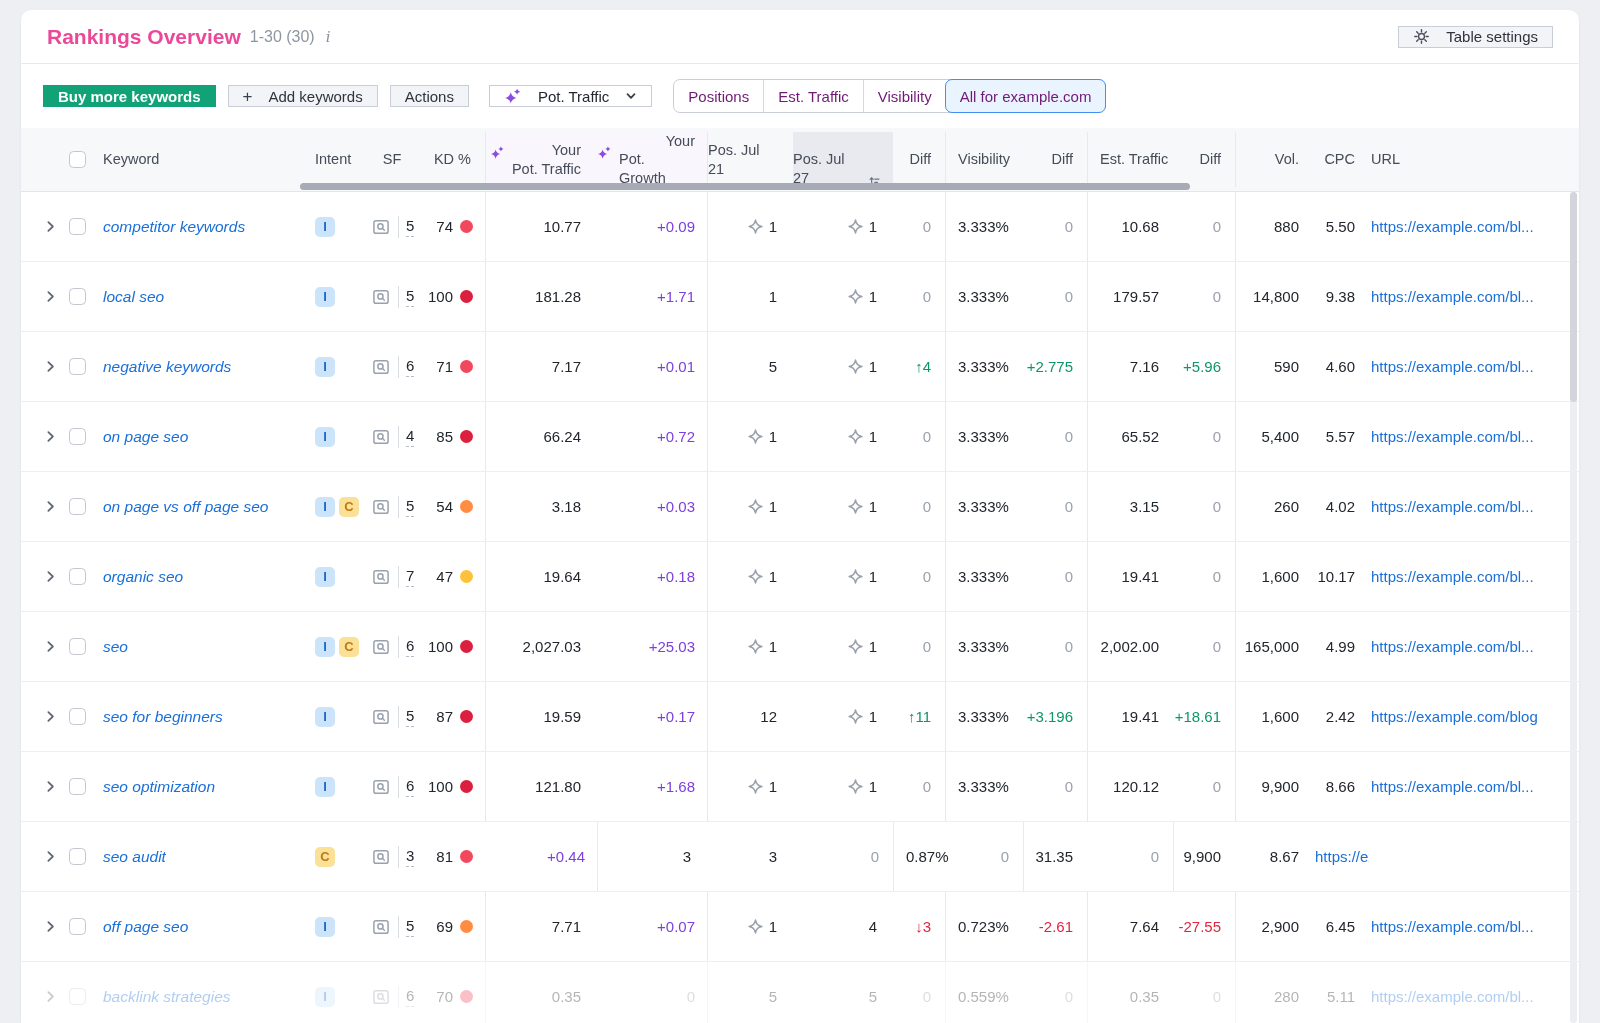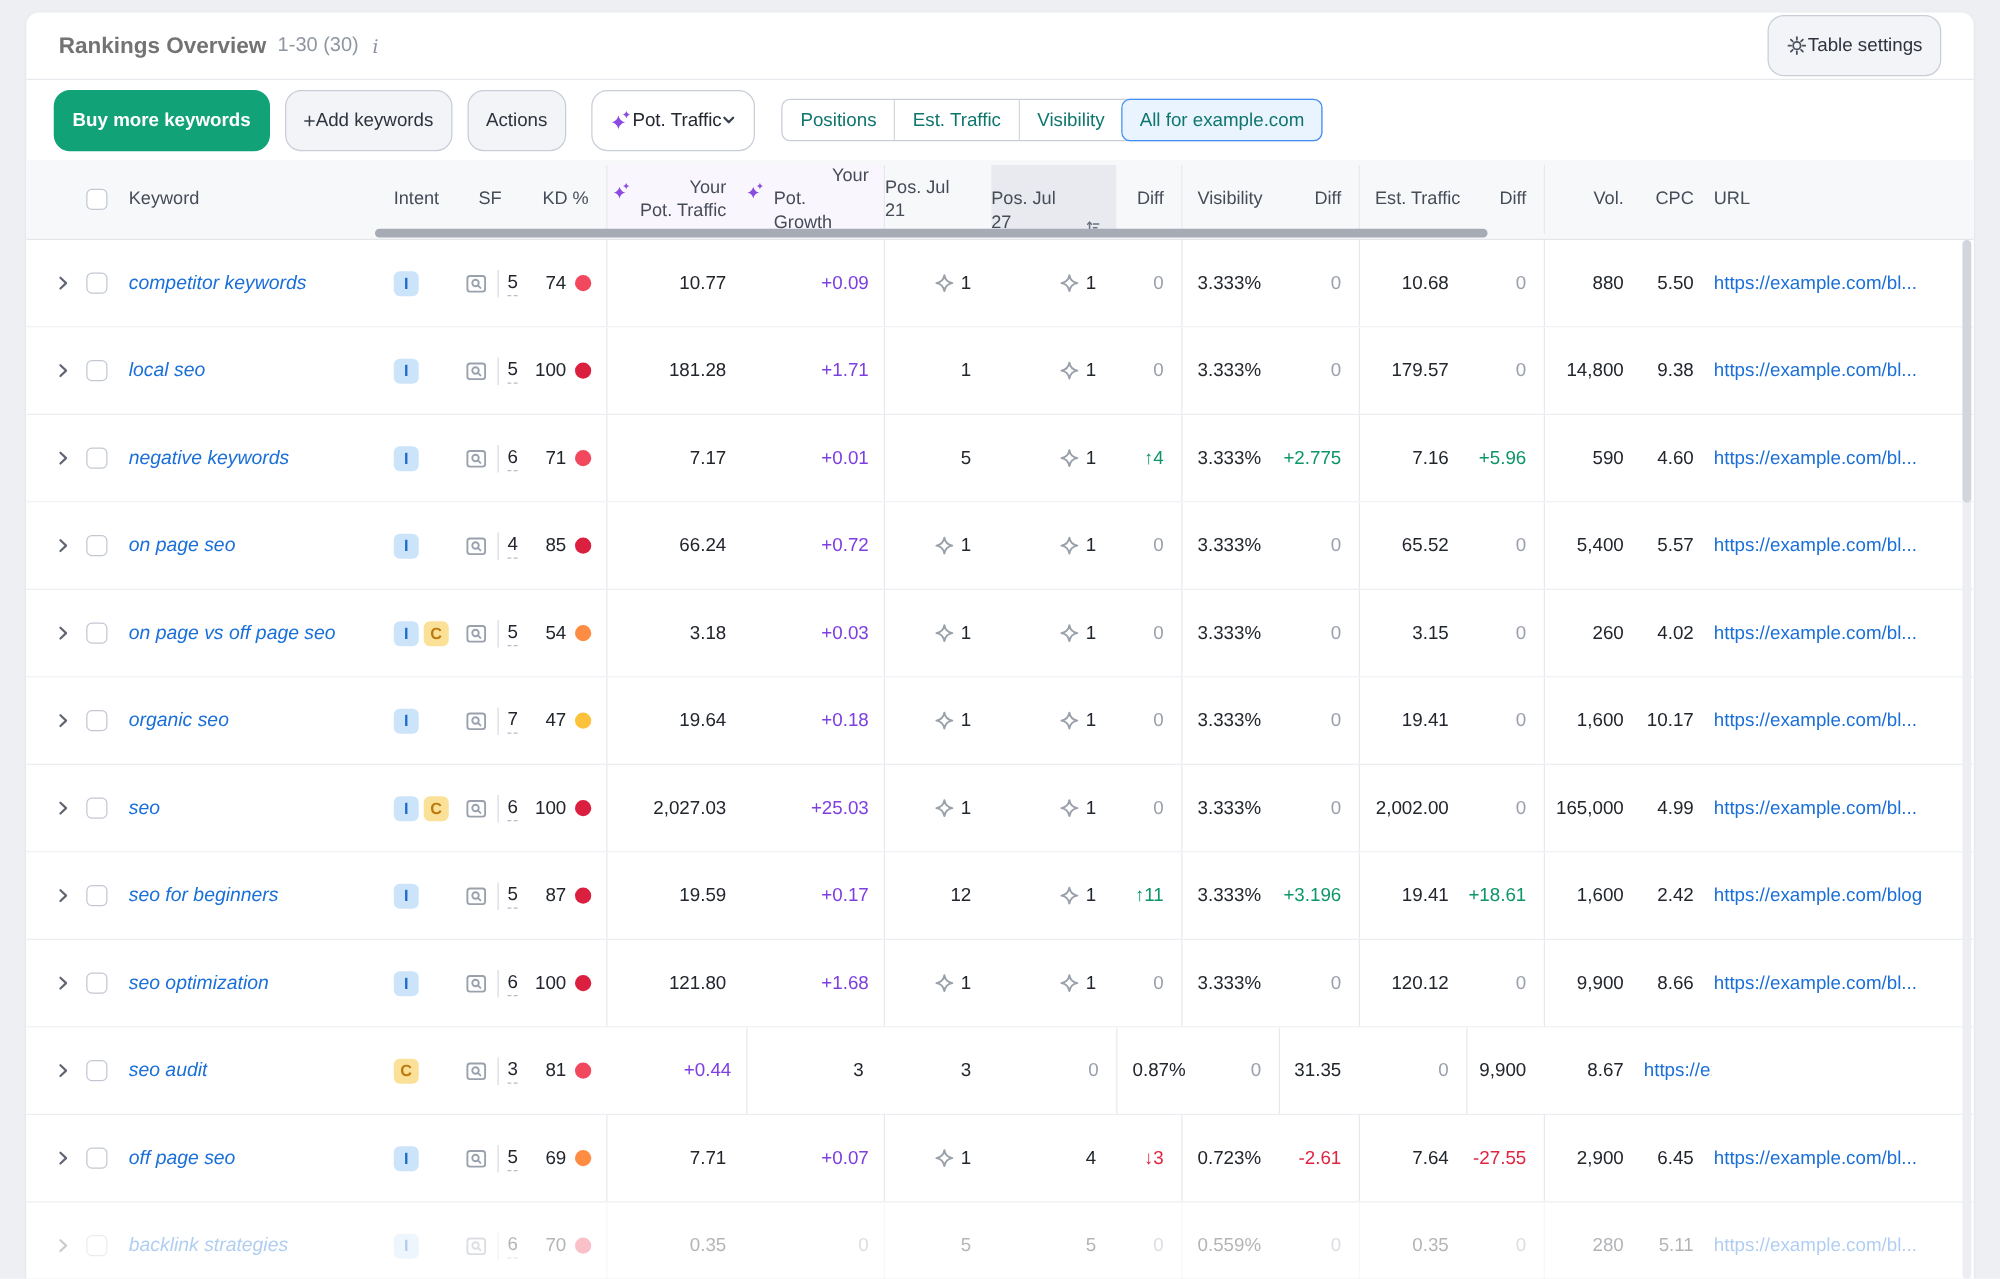--- a/index.html
+++ b/index.html
@@ -11,38 +11,38 @@
     position:relative;
   }
   .card {
     position:absolute; left:21px; right:21px; top:10px; bottom:0;
     background:#fff; border-radius:10px 10px 0 0;
     box-shadow:0 1px 3px rgba(20,24,31,.06);
     overflow:hidden;
   }
   
   .card-header { height:54px; display:flex; align-items:center; padding:0 26px; border-bottom:1px solid #e7e9ed; }
-  .title { font-size:18px; font-weight:700; color:#737373; }
+  .title { font-size:21px; font-weight:700; color:#ec4899; }
   .range { font-size:16px; color:#8f96a2; margin-left:9px; }
   .info-i { margin-left:11px; color:#8a919d; font-style:italic; font-family:"DejaVu Serif", serif; font-size:15px; cursor:default; }
   .spacer { flex:1; }
   .btn {
-    height:49px; border-radius:13px; border:1px solid #c8cdd7; background:#f3f4f7;
-    color:#2e333d; font-size:15px; display:inline-flex; align-items:center; gap:0;
+    height:22px; border-radius:0; border:1px solid #c8cdd7; background:#f3f4f7;
+    color:#2e333d; font-size:15px; display:inline-flex; align-items:center; gap:16px;
     padding:0 14px; cursor:pointer; white-space:nowrap;
   }
   .btn svg { flex:0 0 auto; }
   
   .toolbar { height:64px; display:flex; align-items:center; padding:0 22px; gap:12px; }
   .btn-primary { background:var(--primary-green); border:1px solid var(--primary-green); color:#fff; font-weight:700; }
   .btn-white { background:#fff; }
   .plus { font-size:17px; color:#3a404b; font-weight:400; line-height:1; }
   .metric-label { color:#23272f; }
   .segmented { display:flex; align-items:stretch; height:34px; border:1px solid #c8cdd7; border-radius:7px; background:#fff; margin-left:9px; }
-  .seg { display:flex; align-items:center; padding:0 14px; font-size:15px; color:#0f766e; border-left:1px solid #d3d7de; cursor:pointer; }
+  .seg { display:flex; align-items:center; padding:0 14px; font-size:15px; color:#701a75; border-left:1px solid #d3d7de; cursor:pointer; }
   .seg:first-child { border-left:none; }
   .seg.selected {
     border:1.5px solid var(--selected-segment-border); background:#eaf4fe;
     border-radius:7px; margin:-1px; position:relative; z-index:1;
   }
   
   .table { position:relative; }
   .grid-row {
     display:grid;
     grid-template-columns:26px 34px minmax(0,1fr) 62px 58px 64px 112px 110px 86px 100px 52px 78px 64px 86px 62px 78px 56px 202px;

